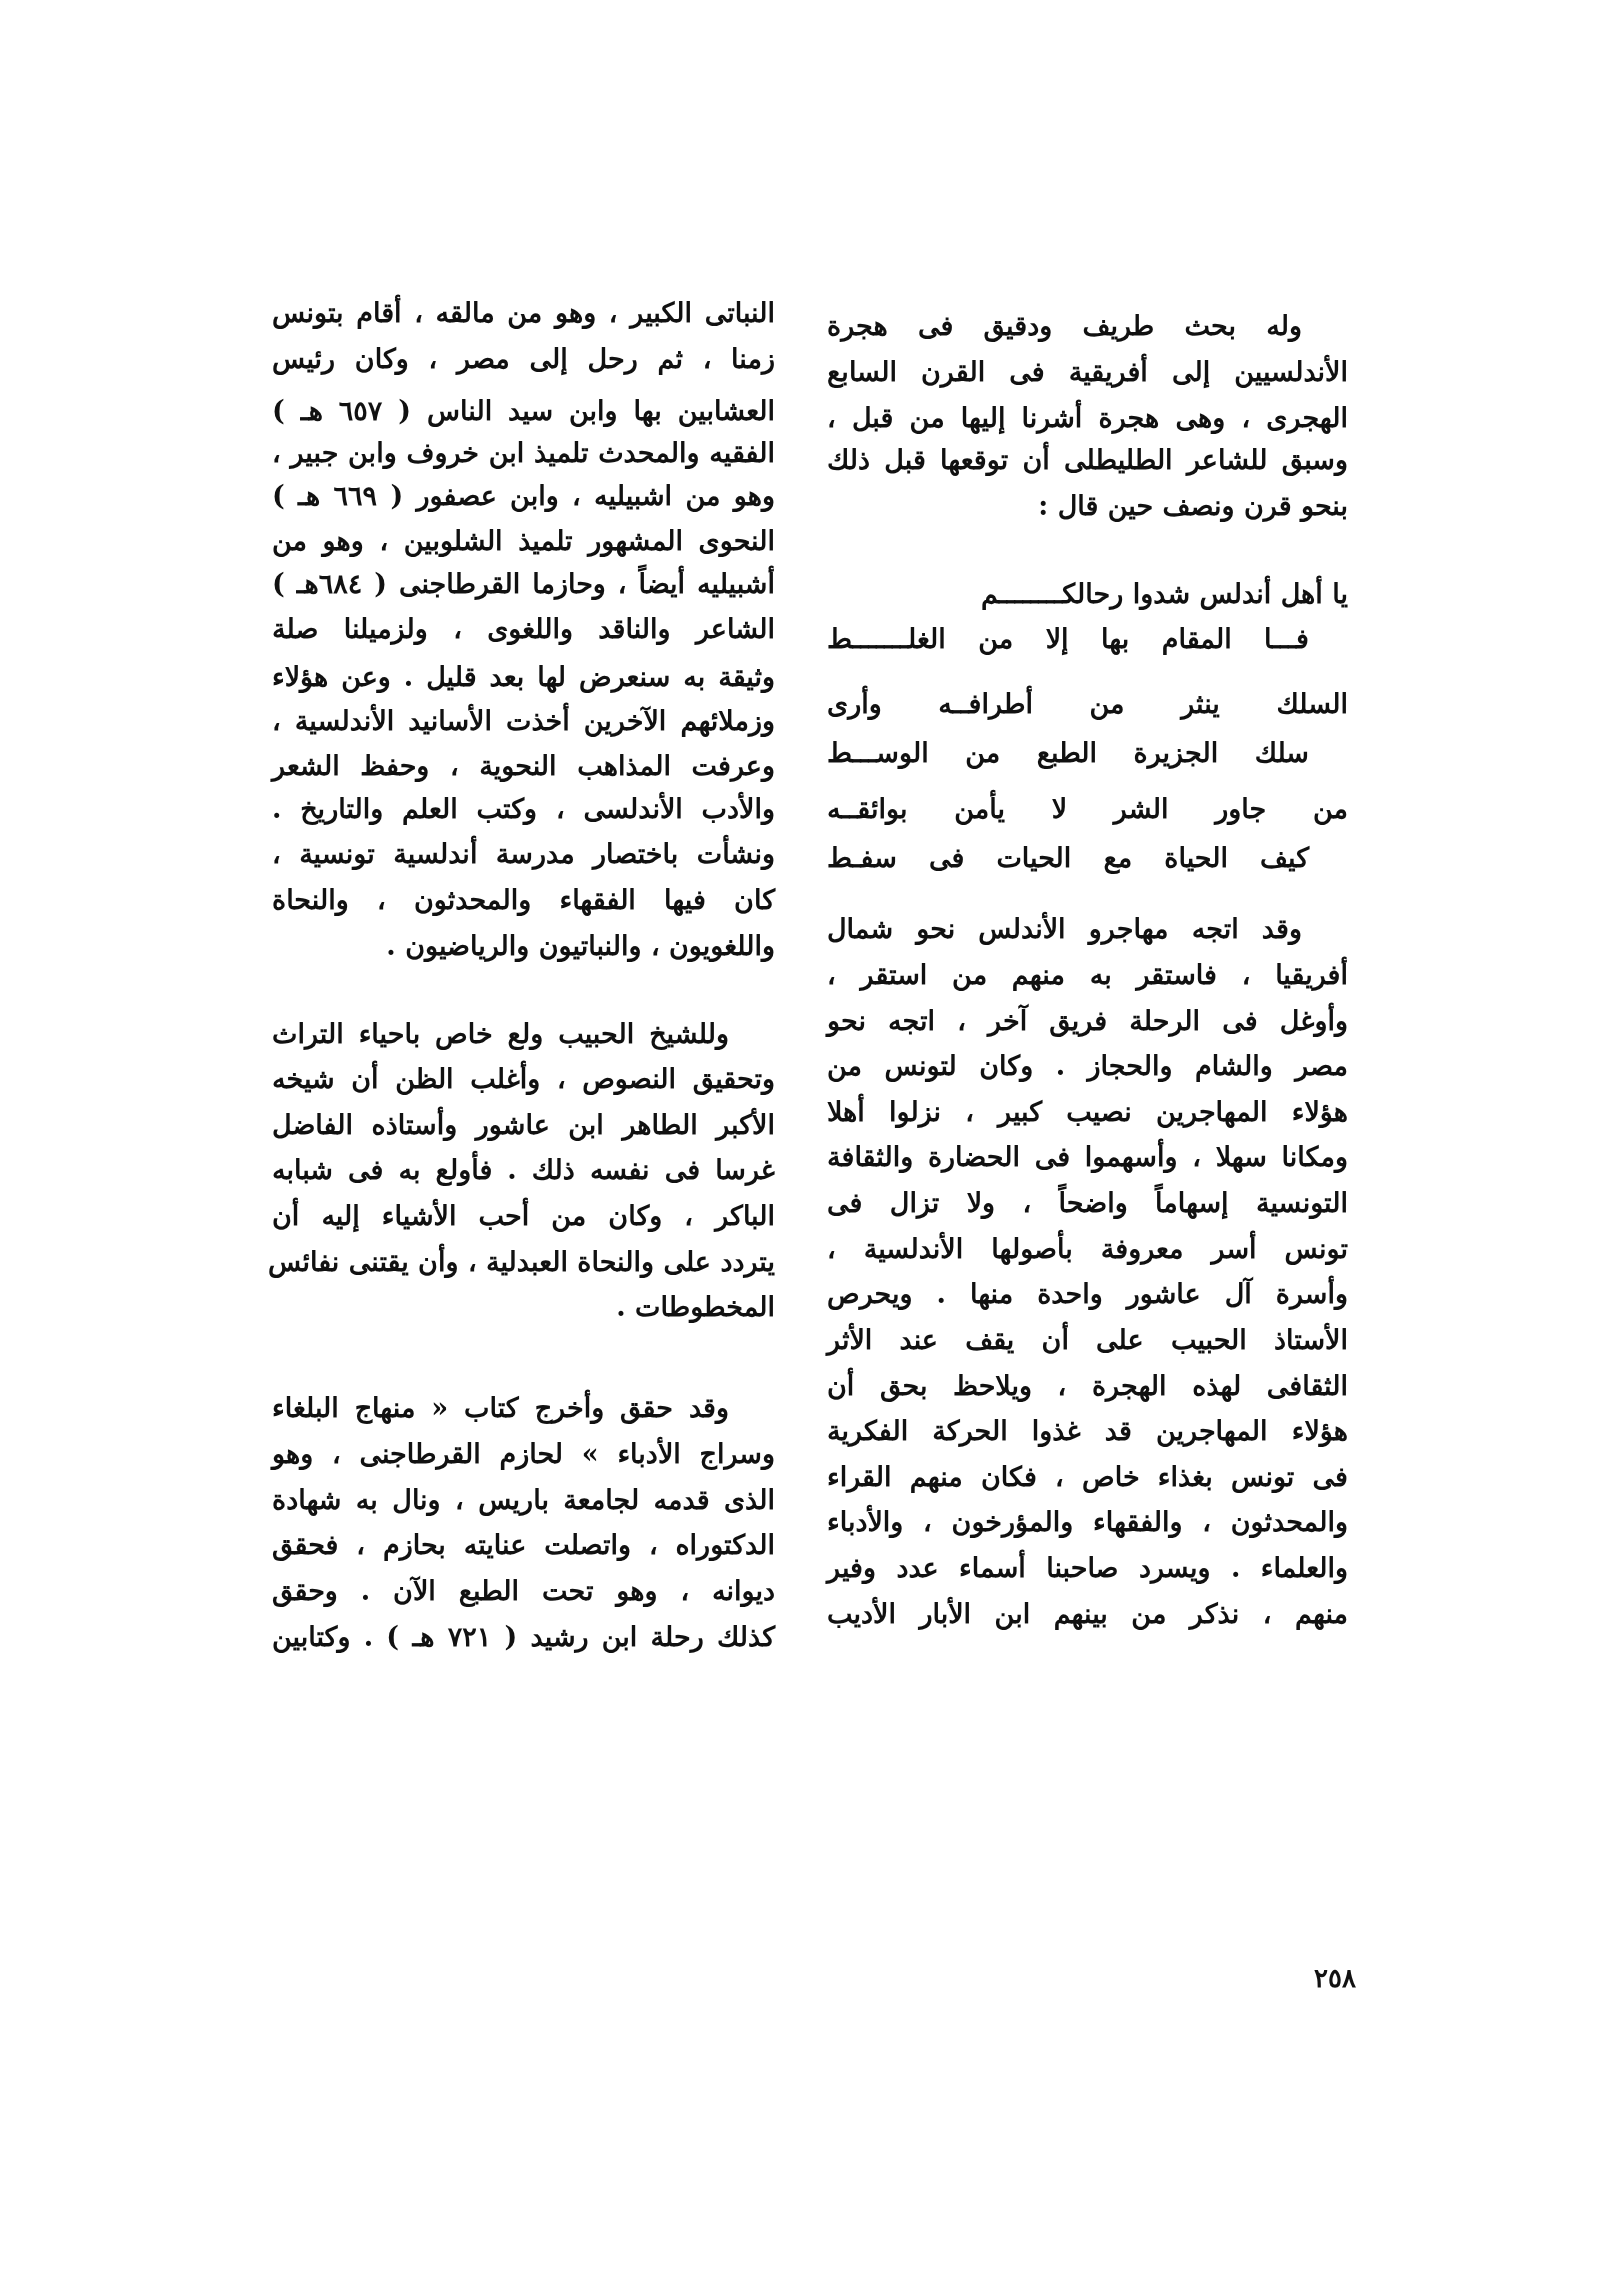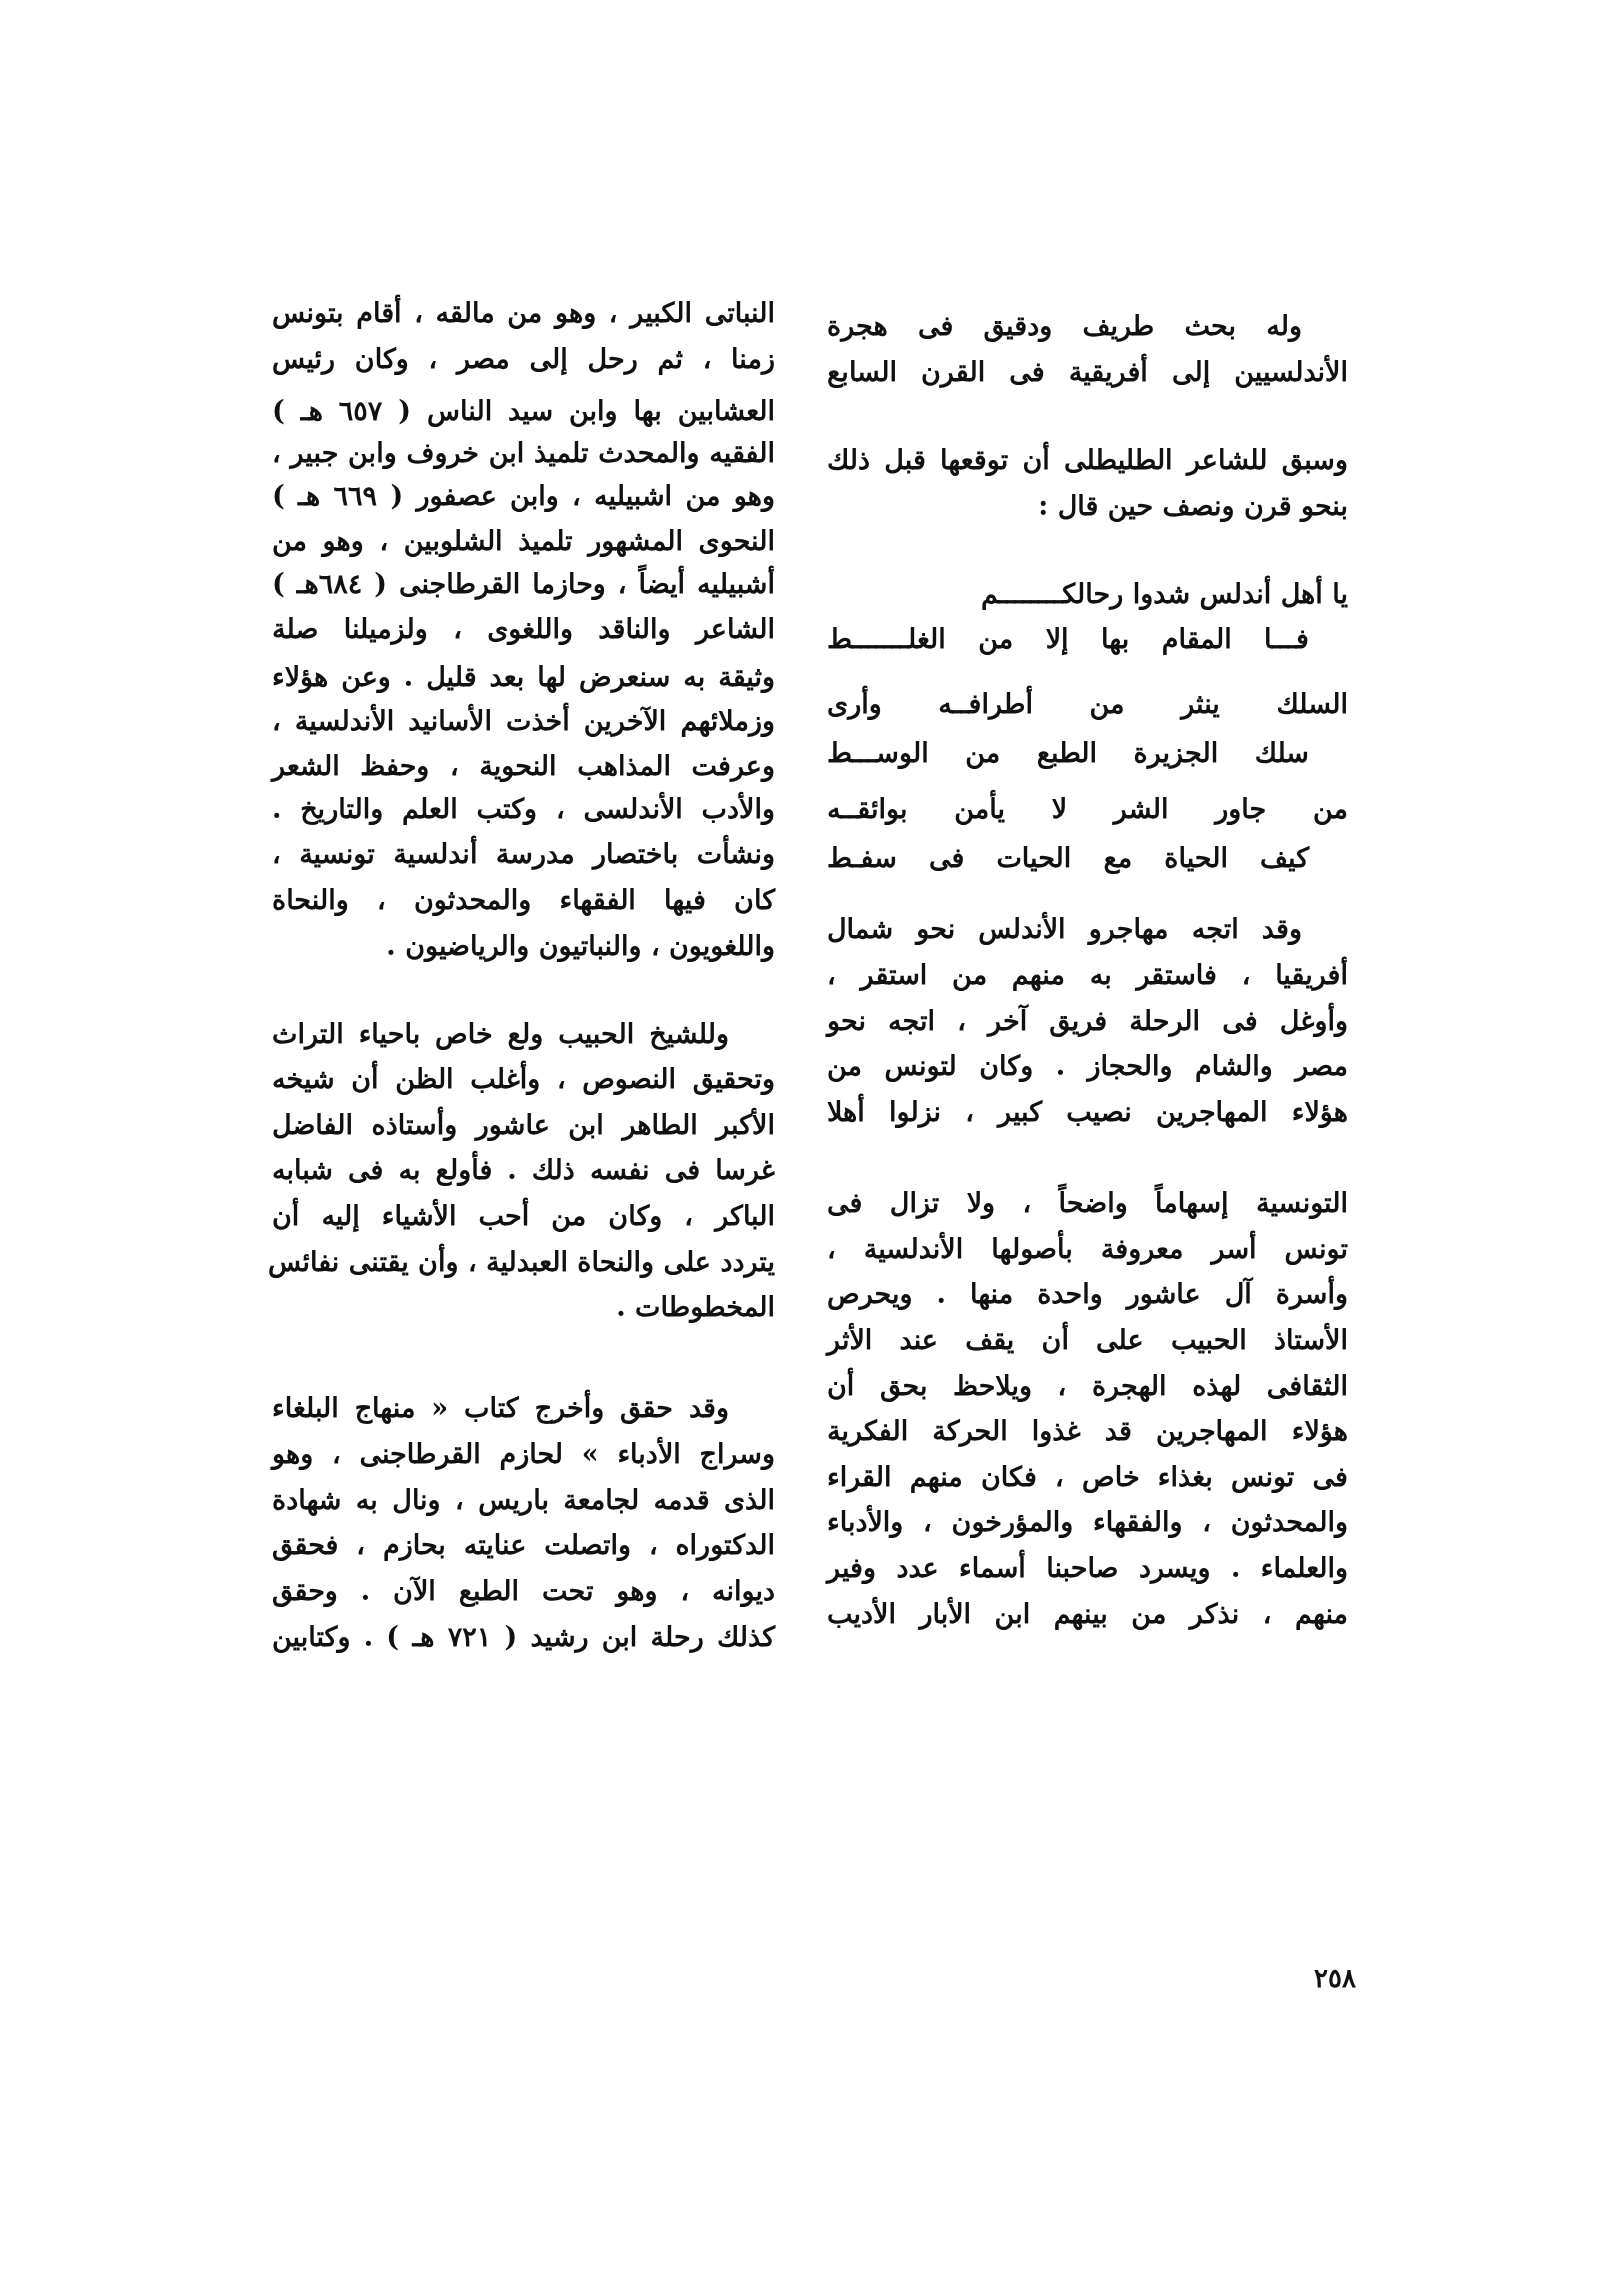--- a/index.html
+++ b/index.html
@@ -58,35 +58,37 @@
     }
   </style>
 </head>
 <body>
 
 <div class="page">
 
   <div class="column col-right">
     <div class="line indent" style="top:306px">وله بحث طريف ودقيق فى هجرة</div>
     <div class="line" style="top:352px">الأندلسيين إلى أفريقية فى القرن السابع</div>
+    <div class="line" style="top:398px">الهجرى ، وهى هجرة أشرنا إليها من قبل ،</div>
     <div class="line" style="top:440px">وسبق للشاعر الطليطلى أن توقعها قبل ذلك</div>
     <div class="line last" style="top:486px">بنحو قرن ونصف حين قال :</div>
 
     <div class="line verse" style="top:574px; left:280px">يا أهل أندلس شدوا رحالكــــــــم</div>
     <div class="line verse verse2" style="top:619px">فـــا المقام بها إلا من الغلـــــــط</div>
     <div class="line verse" style="top:684px">السلك ينثر من أطرافــه وأرى</div>
     <div class="line verse verse2" style="top:733px">سلك الجزيرة الطبع من الوســـط</div>
     <div class="line verse" style="top:789px">من جاور الشر لا يأمن بوائقــه</div>
     <div class="line verse verse2" style="top:838px">كيف الحياة مع الحيات فى سفـط</div>
 
     <div class="line indent" style="top:909px">وقد اتجه مهاجرو الأندلس نحو شمال</div>
     <div class="line" style="top:955px">أفريقيا ، فاستقر به منهم من استقر ،</div>
     <div class="line" style="top:1001px">وأوغل فى الرحلة فريق آخر ، اتجه نحو</div>
     <div class="line" style="top:1046px">مصر والشام والحجاز . وكان لتونس من</div>
     <div class="line" style="top:1092px">هؤلاء المهاجرين نصيب كبير ، نزلوا أهلا</div>
+    <div class="line" style="top:1137px">ومكانا سهلا ، وأسهموا فى الحضارة والثقافة</div>
     <div class="line" style="top:1183px">التونسية إسهاماً واضحاً ، ولا تزال فى</div>
     <div class="line" style="top:1229px">تونس أسر معروفة بأصولها الأندلسية ،</div>
     <div class="line" style="top:1274px">وأسرة آل عاشور واحدة منها . ويحرص</div>
     <div class="line" style="top:1320px">الأستاذ الحبيب على أن يقف عند الأثر</div>
     <div class="line" style="top:1366px">الثقافى لهذه الهجرة ، ويلاحظ بحق أن</div>
     <div class="line" style="top:1411px">هؤلاء المهاجرين قد غذوا الحركة الفكرية</div>
     <div class="line" style="top:1457px">فى تونس بغذاء خاص ، فكان منهم القراء</div>
     <div class="line" style="top:1502px">والمحدثون ، والفقهاء والمؤرخون ، والأدباء</div>
     <div class="line" style="top:1548px">والعلماء . ويسرد صاحبنا أسماء عدد وفير</div>
     <div class="line" style="top:1594px">منهم ، نذكر من بينهم ابن الأبار الأديب</div>

